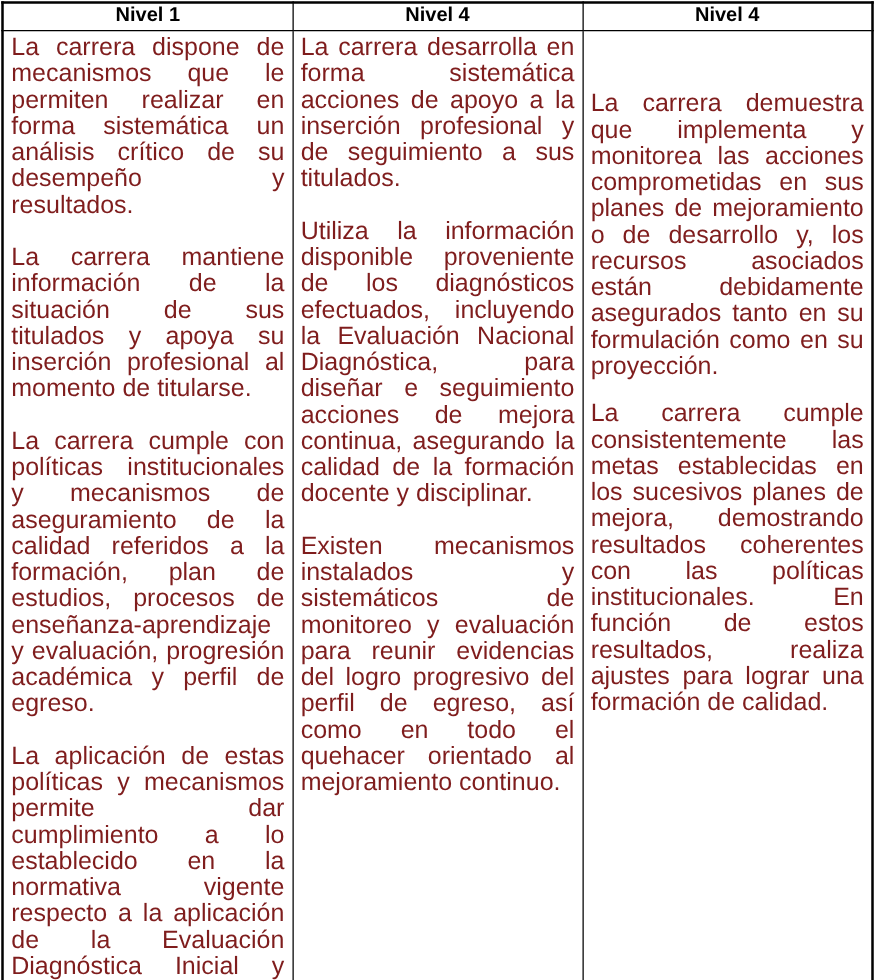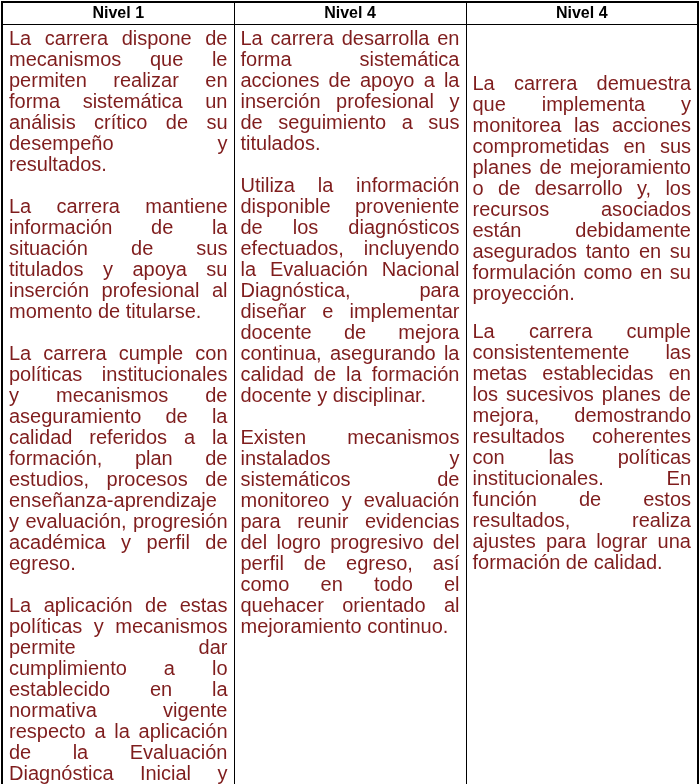--- a/index.html
+++ b/index.html
@@ -68,21 +68,21 @@
     <tbody>
       <tr>
         <td>
           <p>La carrera dispone de mecanismos que le permiten realizar en forma sistemática un análisis crítico de su desempeño y resultados.</p>
           <p>La carrera mantiene información de la situación de sus titulados y apoya su inserción profesional al momento de titularse.</p>
           <p>La carrera cumple con políticas institucionales y mecanismos de aseguramiento de la calidad referidos a la formación, plan de estudios, procesos de enseñanza-aprendizaje y evaluación, progresión académica y perfil de egreso.</p>
           <p>La aplicación de estas políticas y mecanismos permite dar cumplimiento a lo establecido en la normativa vigente respecto a la aplicación de la Evaluación Diagnóstica Inicial y Evaluación Nacional Diagnóstica, y a la implementación de planes de mejora y gestión orientados a incrementar resultados. Estos planes definen responsables, plazos y son difundidos internamente.</p>
         </td>
         <td>
           <p>La carrera desarrolla en forma sistemática acciones de apoyo a la inserción profesional y de seguimiento a sus titulados.</p>
-          <p>Utiliza la información disponible proveniente de los diagnósticos efectuados, incluyendo la Evaluación Nacional Diagnóstica, para diseñar e implementar docente de mejora continua, asegurando la calidad de la formación docente y disciplinar.</p>
+          <p>Utiliza la información disponible proveniente de los diagnósticos efectuados, incluyendo la Evaluación Nacional Diagnóstica, para diseñar e seguimiento acciones de mejora continua, asegurando la calidad de la formación docente y disciplinar.</p>
           <p>Existen mecanismos instalados y sistemáticos de monitoreo y evaluación para reunir evidencias del logro progresivo del perfil de egreso, así como en todo el quehacer orientado al mejoramiento continuo.</p>
         </td>
         <td>
           <p class="tight">La carrera demuestra que implementa y monitorea las acciones comprometidas en sus planes de mejoramiento o de desarrollo y, los recursos asociados están debidamente asegurados tanto en su formulación como en su proyección.</p>
           <p>La carrera cumple consistentemente las metas establecidas en los sucesivos planes de mejora, demostrando resultados coherentes con las políticas institucionales. En función de estos resultados, realiza ajustes para lograr una formación de calidad.</p>
         </td>
       </tr>
     </tbody>
   </table>
 </div>

